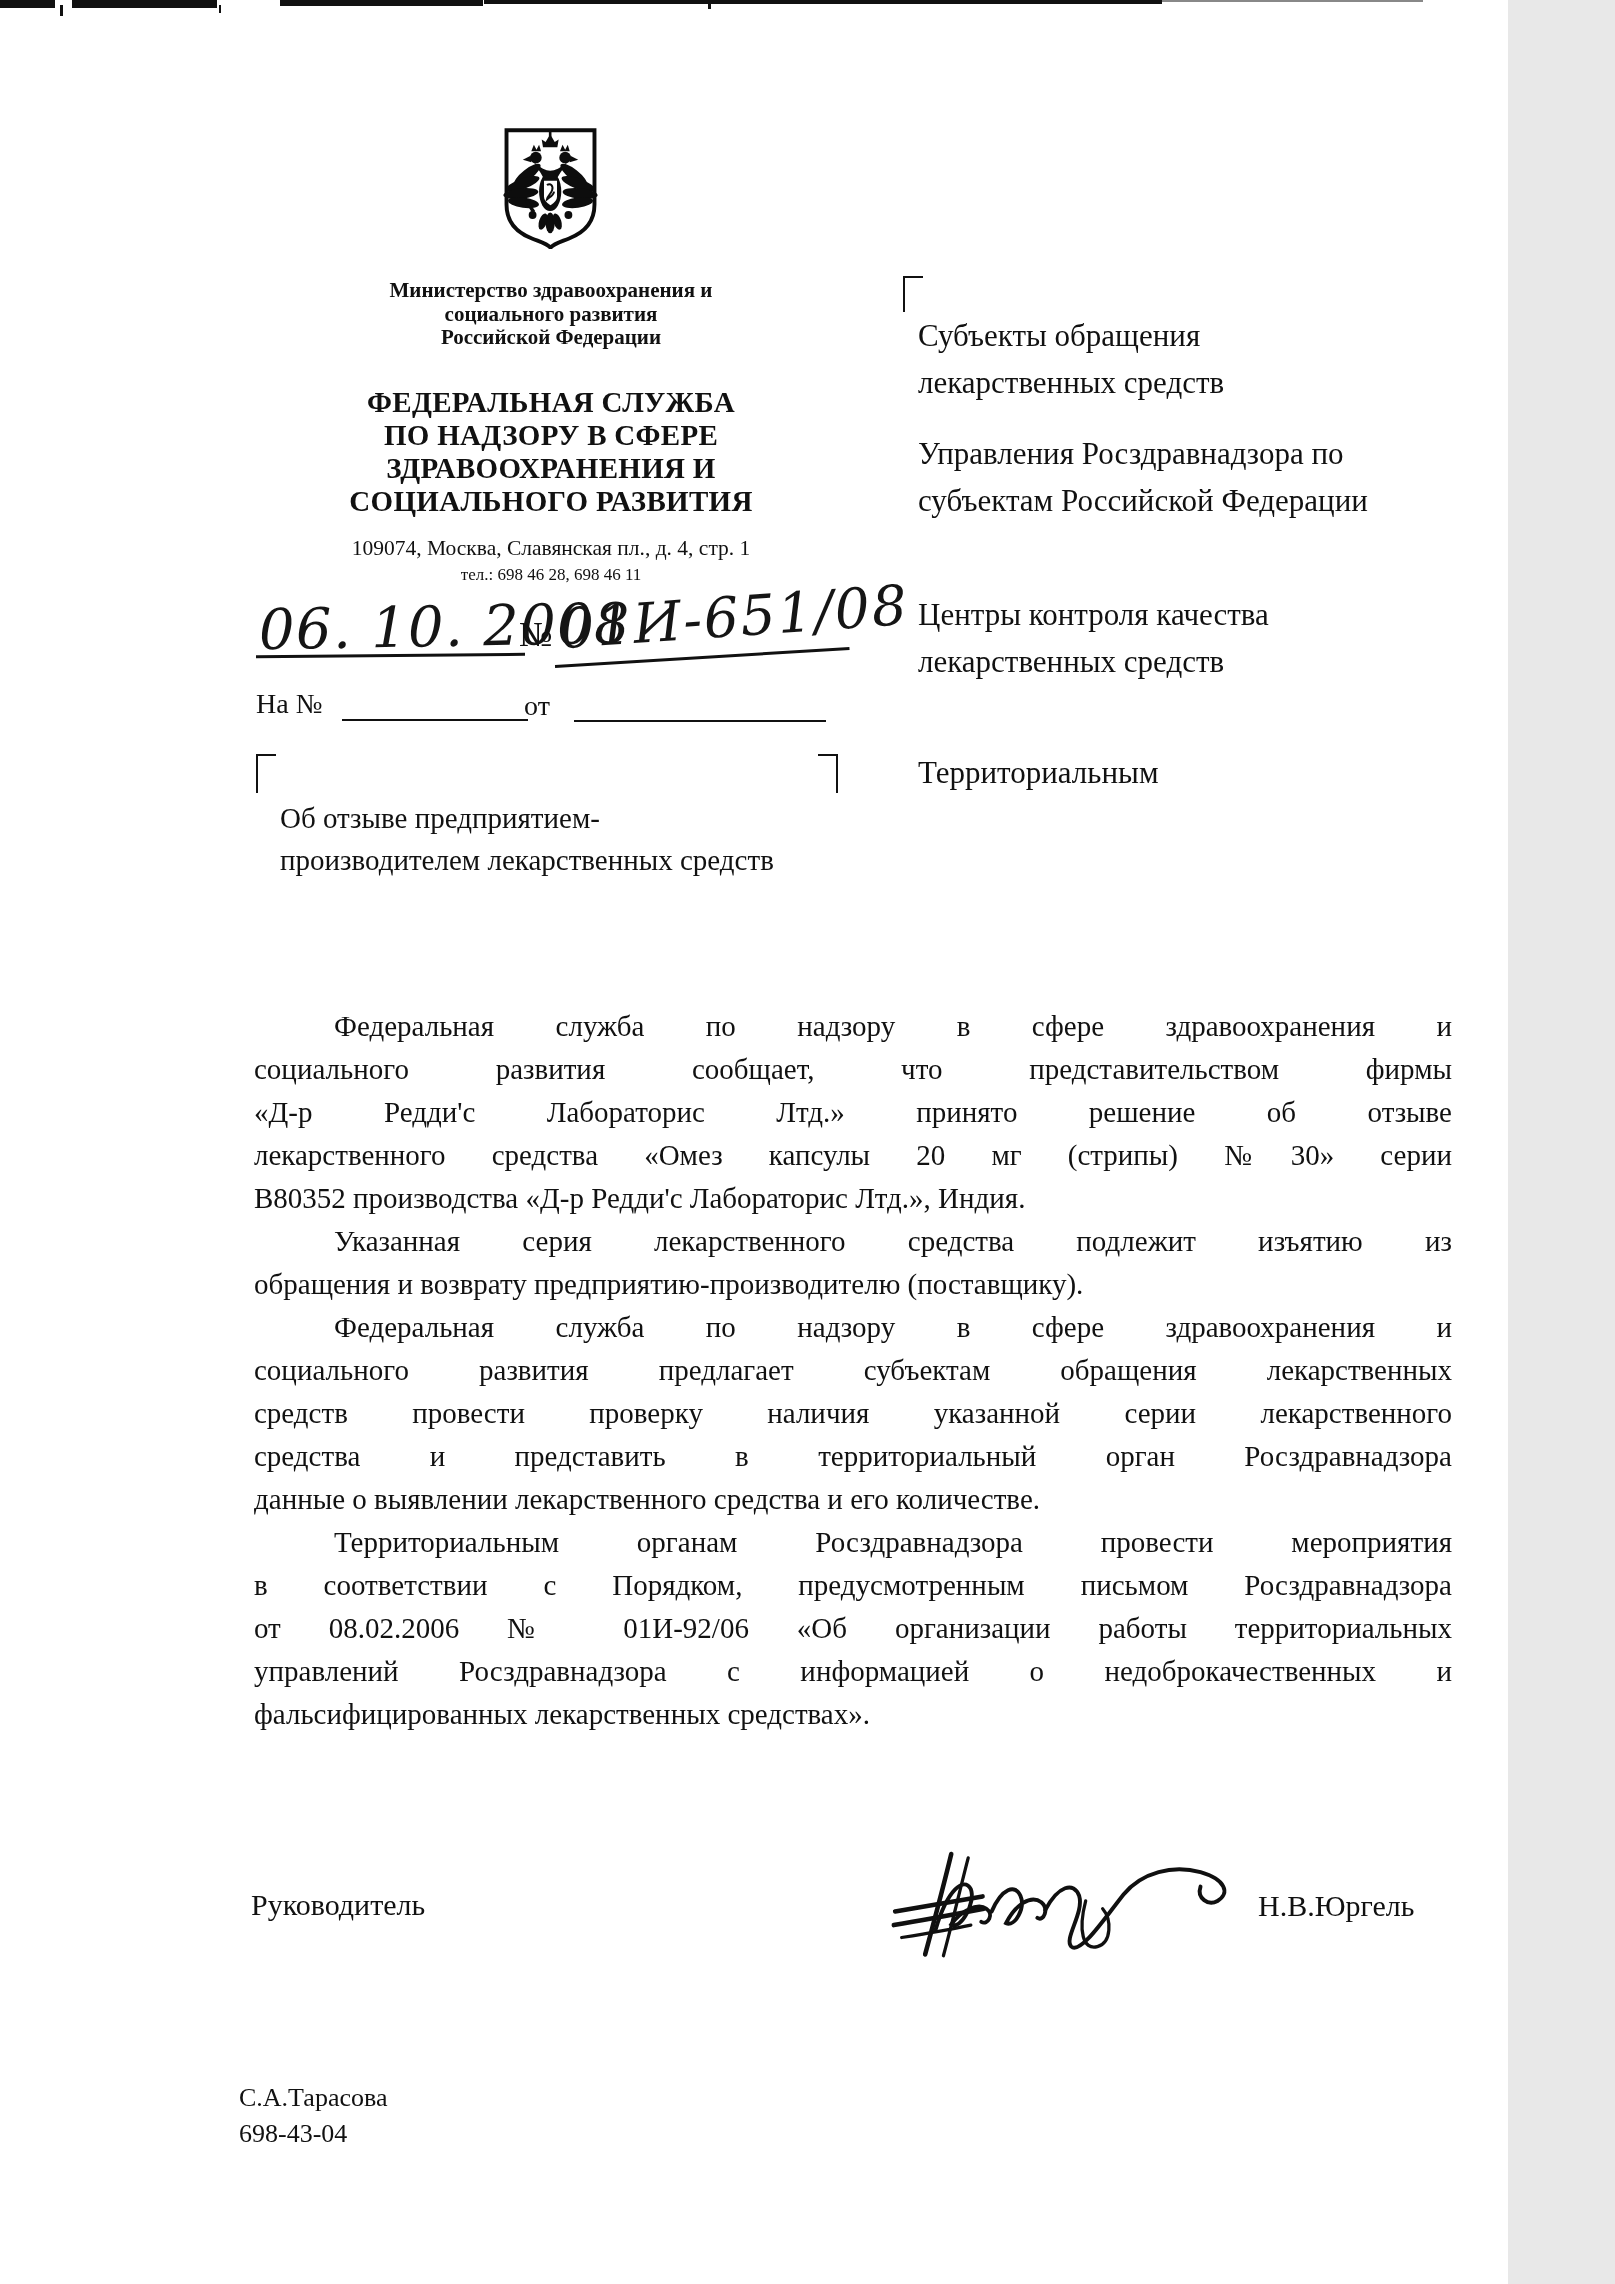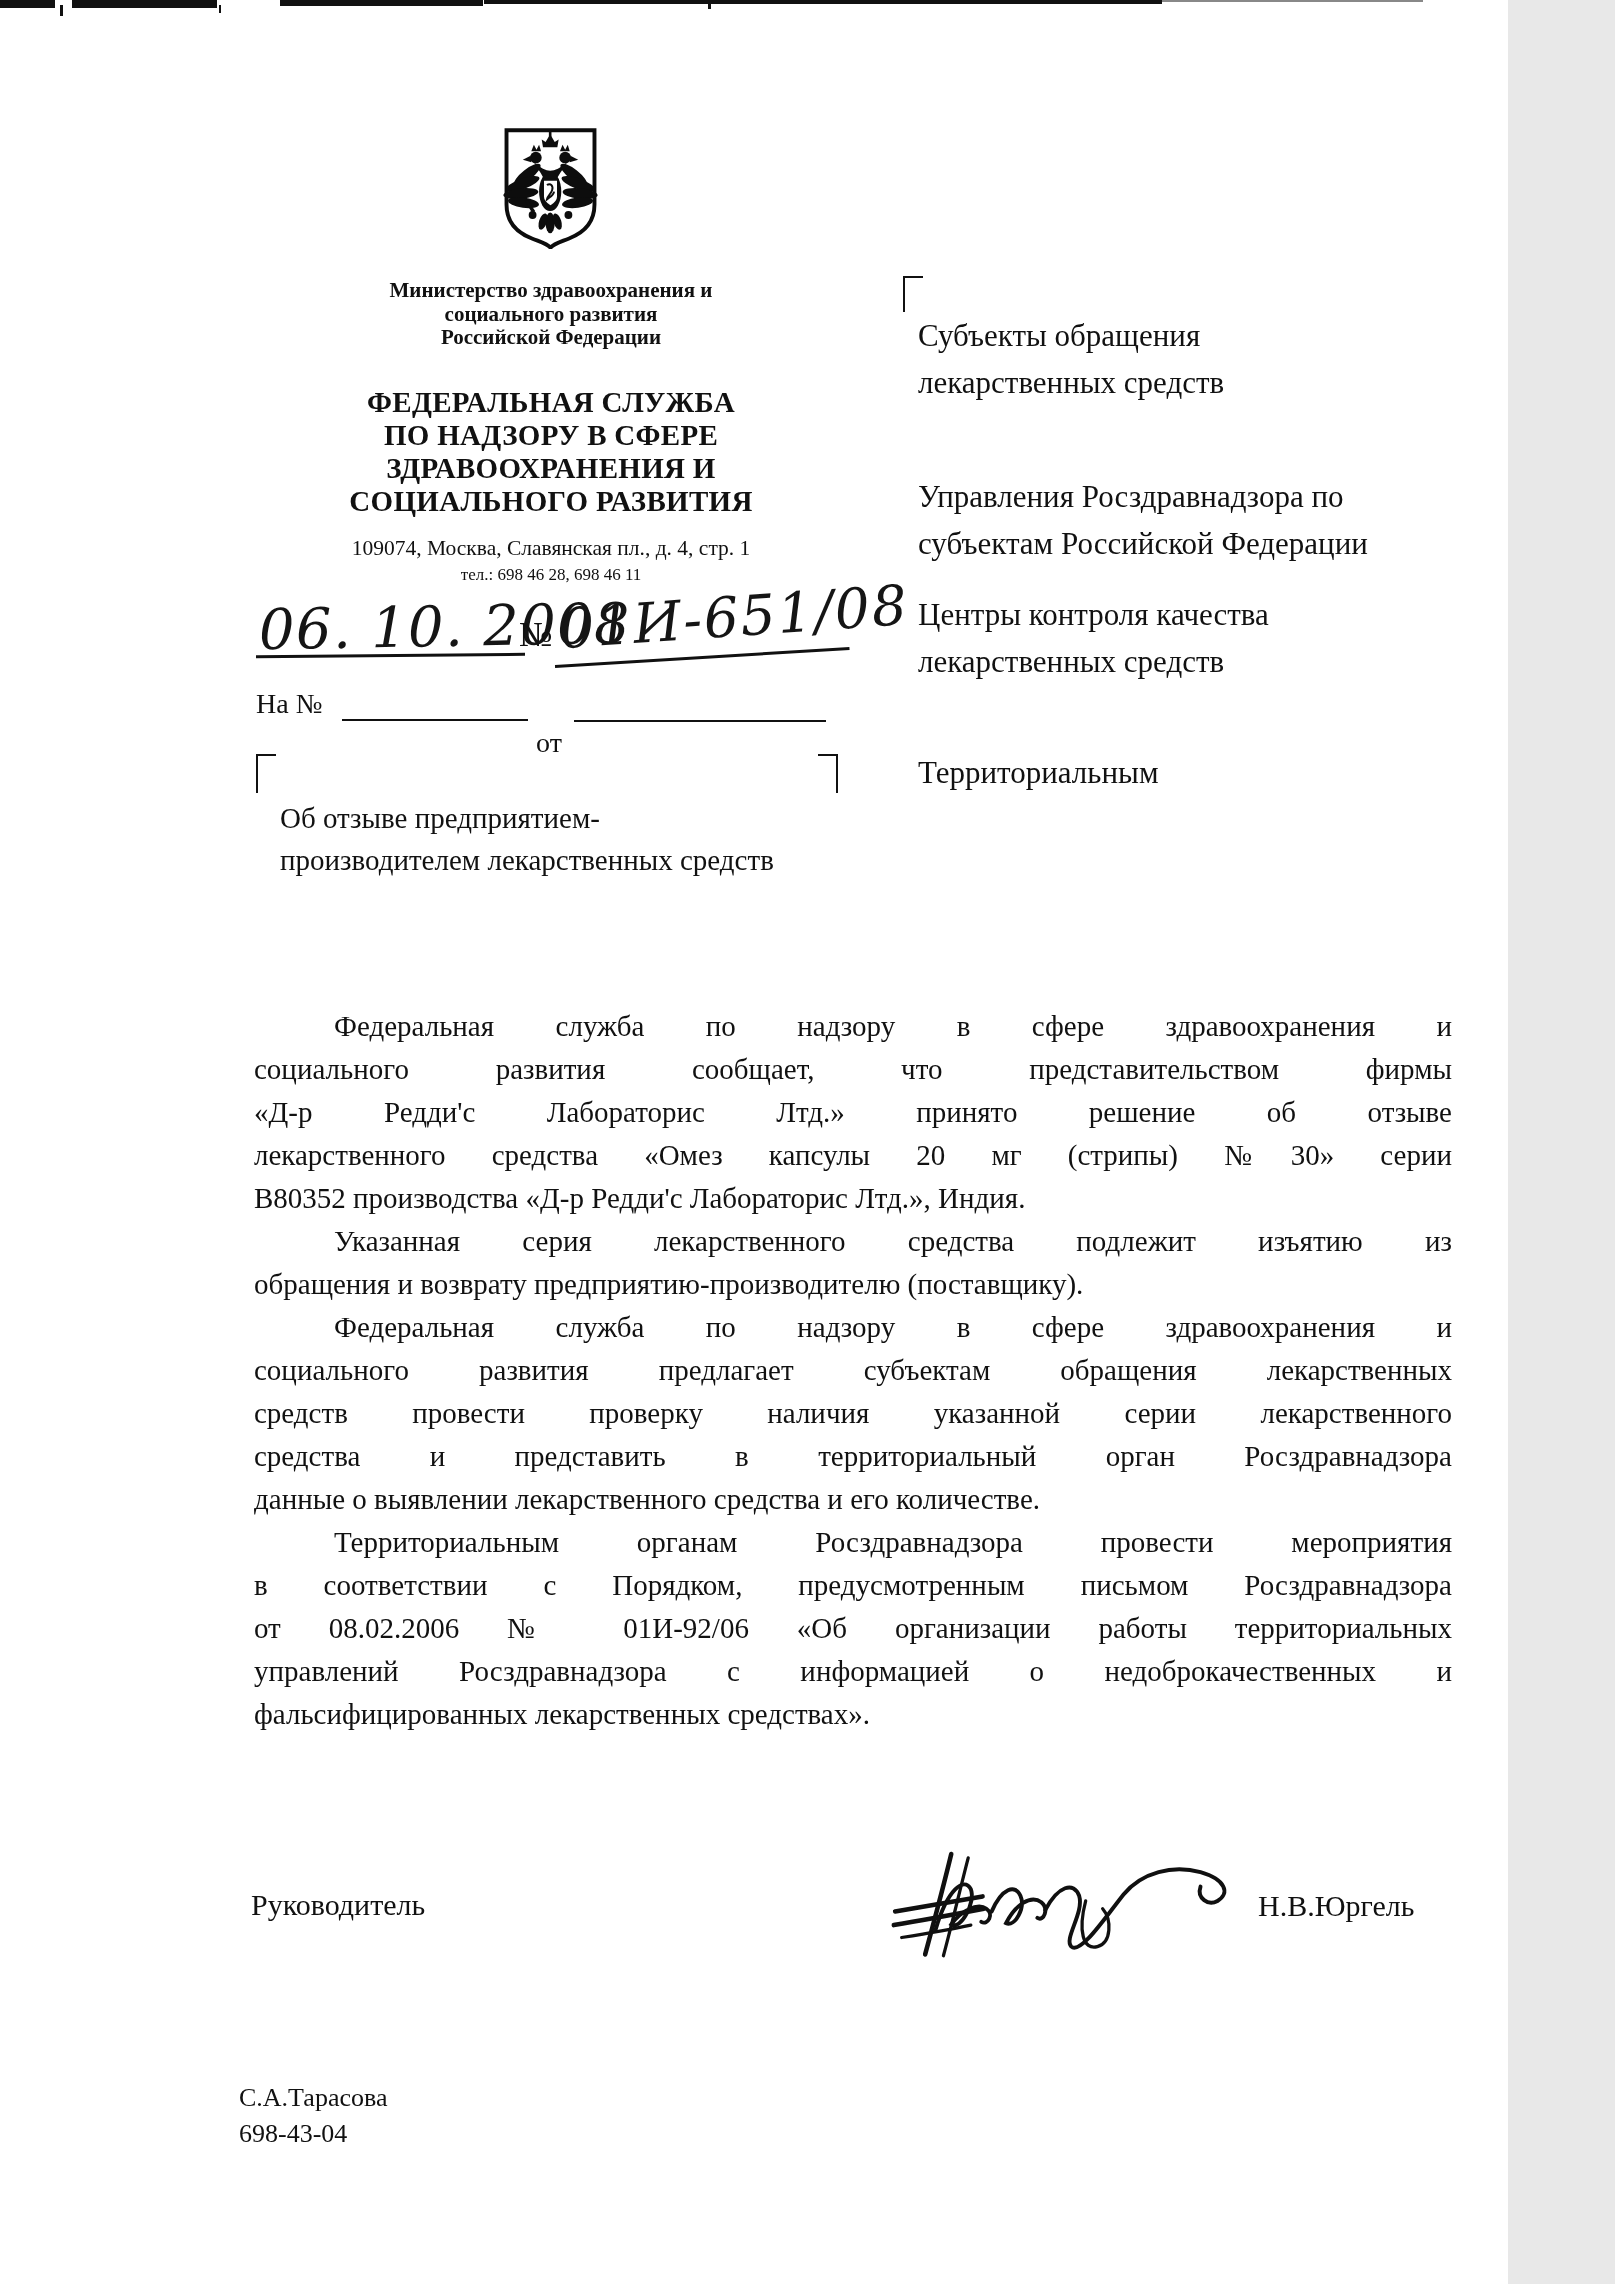--- a/index.html
+++ b/index.html
@@ -115,39 +115,39 @@
   <div class="lh-col phone">тел.: 698 46 28, 698 46 11</div>
 
   <div class="hand hw-date">06. 10. 2008</div>
   <div class="abs numsign">№</div>
   <div class="hand hw-num">01И-651/08</div>
   <div class="fill-line" style="left:256px;top:654px;width:269px;transform:rotate(-0.5deg);"></div>
   <div class="fill-line" style="left:555px;top:665px;width:295px;transform:rotate(-3.5deg);transform-origin:left center;"></div>
 
   <div class="ref-label" style="left:256px;top:688px;text-align:center;">На №</div>
   <div class="fill-line" style="left:342px;top:719px;width:186px;height:2px;"></div>
-  <div class="ref-label" style="left:536px;top:690px;margin-top:37px;">от</div>
+  <div class="ref-label" style="left:524px;top:690px;">от</div>
   <div class="fill-line" style="left:574px;top:720px;width:252px;height:2px;"></div>
 
   <div class="corner c-tl" style="left:256px;top:754px;width:18px;height:37px;"></div>
   <div class="corner c-tr" style="left:818px;top:754px;width:18px;height:37px;"></div>
 
   <div class="subject">
     <div>Об отзыве предприятием-</div>
     <div>производителем лекарственных средств</div>
   </div>
 
   <div class="corner c-tl" style="left:903px;top:276px;width:18px;height:34px;"></div>
   <div class="corner c-tr" style="left:1528px;top:280px;width:17px;height:55px;"></div>
 
   <div class="rgroup" style="top:312px;">
     <div>Субъекты обращения</div>
     <div>лекарственных средств</div>
   </div>
-  <div class="rgroup" style="top:473px;">
+  <div class="rgroup" style="top:430px;">
     <div>Управления Росздравнадзора по</div>
     <div>субъектам Российской Федерации</div>
   </div>
   <div class="rgroup" style="top:591px;">
     <div>Центры контроля качества</div>
     <div>лекарственных средств</div>
   </div>
   <div class="rgroup" style="top:749px;">
     <div>Территориальным</div>
   </div>

